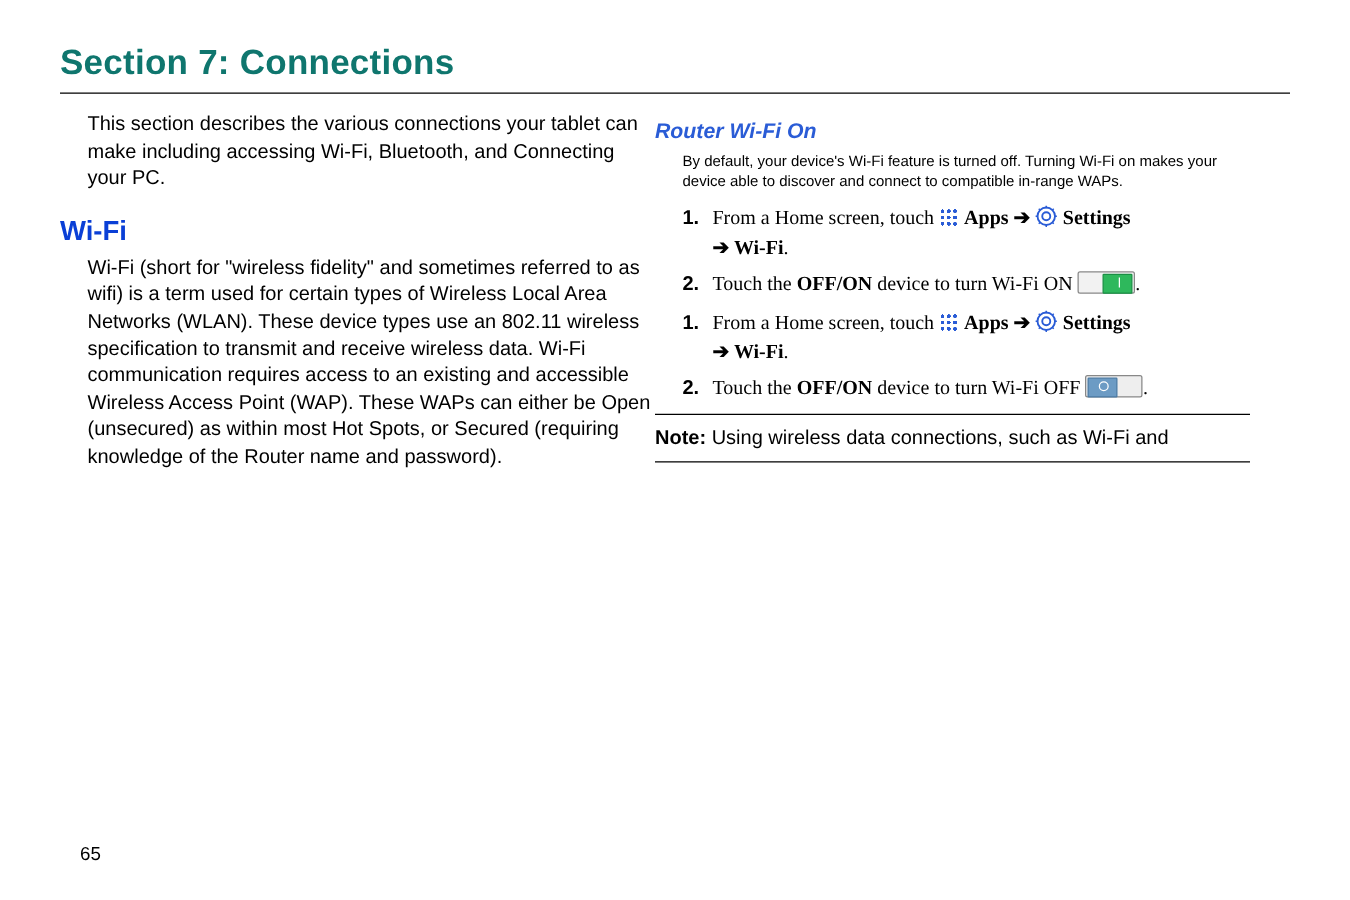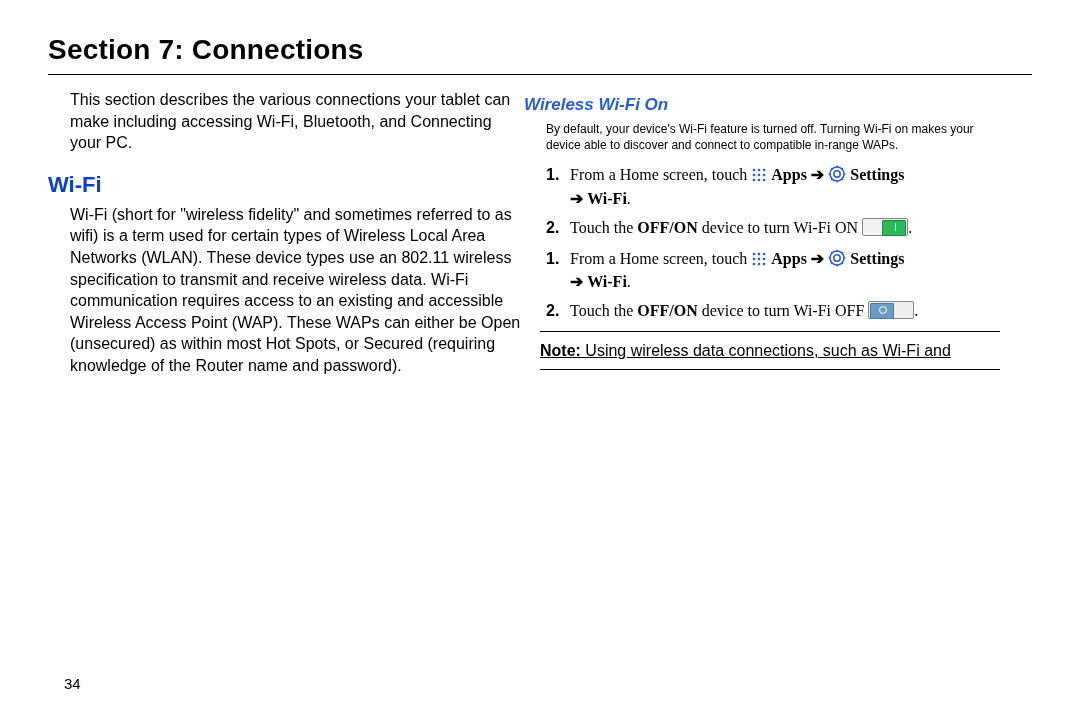--- a/index.html
+++ b/index.html
@@ -1,32 +1,32 @@
 <!DOCTYPE html>
 <html><head>
 <meta charset="utf-8">
 <style>
   * { box-sizing: border-box; margin: 0; padding: 0; }
   html, body { width: 1080px; height: 720px; background: #fff; font-family: Arial, Helvetica, sans-serif; color: #000; }
   .page { padding: 34px 48px 20px 48px; position: relative; height: 100%; }
-  .section-title { font-size: 28px; font-weight: 900; color: #000000; letter-spacing: 0.2px; margin-bottom: 8px; font-family: Arial, Helvetica, sans-serif; }
+  .section-title { font-size: 28px; font-weight: 900; color: #0f766e; letter-spacing: 0.2px; margin-bottom: 8px; font-family: Arial, Helvetica, sans-serif; }
   .rule { height: 0; border-top: 1.5px solid #000; width: 984px; margin-bottom: 14px; }
   .cols { display: flex; }
   .col { width: 476px; }
   .intro { font-size: 16px; line-height: 1.35; margin: 0 0 18px 22px; }
   .h2 { font-size: 22px; font-weight: 900; color: #0a3fd6; margin: 6px 0 6px 0; }
   .h3 { font-size: 17px; font-weight: 700; font-style: italic; color: #2a5cd6; margin: 6px 0 6px 0; }
   .body { font-size: 16px; line-height: 1.35; margin: 0 0 10px 22px; }
   .body-indent { font-size: 12px; line-height: 1.35; margin: 0 0 10px 22px; }
   .ol { list-style: none; margin: 0 0 8px 22px; }
   .ol li { display: flex; font-size: 16px; line-height: 1.45; margin-bottom: 6px; }
   .ol .num { font-weight: 700; min-width: 24px; }
   .ol .txt { flex: 1; font-family: Liberation Serif, serif; }
   .b { font-weight: 700; }
-  .note-wrap { border-top: 1.5px solid #000; border-bottom: 1.5px solid #000; padding: 8px 0 8px 0; margin: 8px 0 0 16px; font-size: 16px; line-height: 1.35; text-decoration: underline; }
+  .note-wrap { border-top: 1.5px solid #000; border-bottom: 1.5px solid #000; padding: 8px 0 8px 0; margin: 8px 0 0 0; font-size: 16px; line-height: 1.35; }
   .note-wrap .note-body { display: inline; }
   .note-wrap .note-indent { display: block; margin-left: 44px; }
   .arrow { font-weight: 700; }
   .icon { display: inline-block; vertical-align: -3px; }
   .apps-icon { width: 16px; height: 16px; background:
       radial-gradient(circle at 3px 3px, #2a5cd6 1.5px, transparent 1.6px),
       radial-gradient(circle at 8px 3px, #2a5cd6 1.5px, transparent 1.6px),
       radial-gradient(circle at 13px 3px, #2a5cd6 1.5px, transparent 1.6px),
       radial-gradient(circle at 3px 8px, #2a5cd6 1.5px, transparent 1.6px),
       radial-gradient(circle at 8px 8px, #2a5cd6 1.5px, transparent 1.6px),
@@ -54,21 +54,21 @@
 
   <div class="cols">
 
     <div class="col">
       <p class="intro">This section describes the various connections your tablet can make including accessing Wi-Fi, Bluetooth, and Connecting your PC.</p>
       <div class="h2">Wi-Fi</div>
       <p class="body">Wi-Fi (short for "wireless fidelity" and sometimes referred to as wifi) is a term used for certain types of Wireless Local Area Networks (WLAN). These device types use an 802.11 wireless specification to transmit and receive wireless data. Wi-Fi communication requires access to an existing and accessible Wireless Access Point (WAP). These WAPs can either be Open (unsecured) as within most Hot Spots, or Secured (requiring knowledge of the Router name and password).</p>
     </div>
 
     <div class="col">
-      <div class="h3">Wireless Wi-Fi On</div>
+      <div class="h3">Router Wi-Fi On</div>
       <p class="body-indent">By default, your device's Wi-Fi feature is turned off. Turning Wi-Fi on makes your device able to discover and connect to compatible in-range WAPs.</p>
 
       <ol class="ol">
         <li>
           <span class="num">1.</span>
           <span class="txt">
             <span>From a Home screen, touch </span>
             <span class="icon apps-icon"></span>
             <span class="b">Apps</span>
             <span class="arrow"> ➔ </span>
@@ -134,14 +134,14 @@
           </span>
         </li>
       </ol>
 
       <div class="note-wrap">
         <span class="b">Note:</span><span class="note-body"> Using wireless data connections, such as Wi-Fi and</span>
       </div>
     </div>
   </div>
 
-  <div class="pagenum">34</div>
+  <div class="pagenum">65</div>
 </div>
 
 </body></html>

